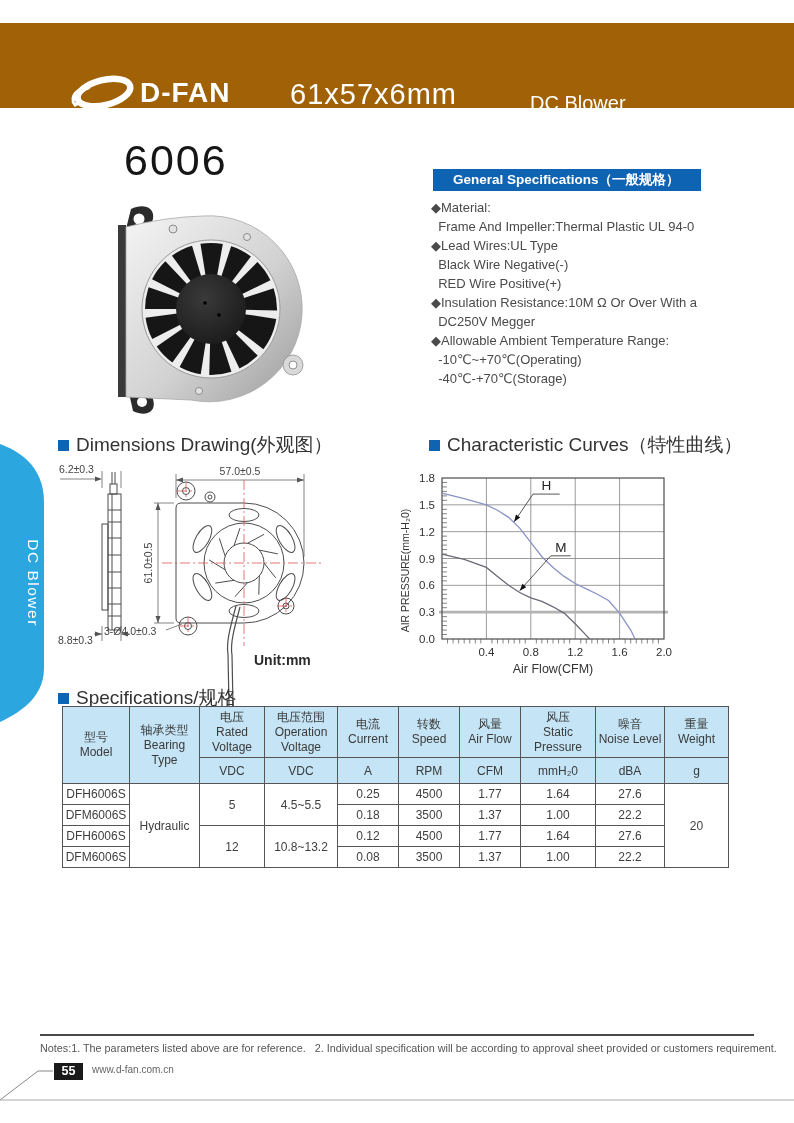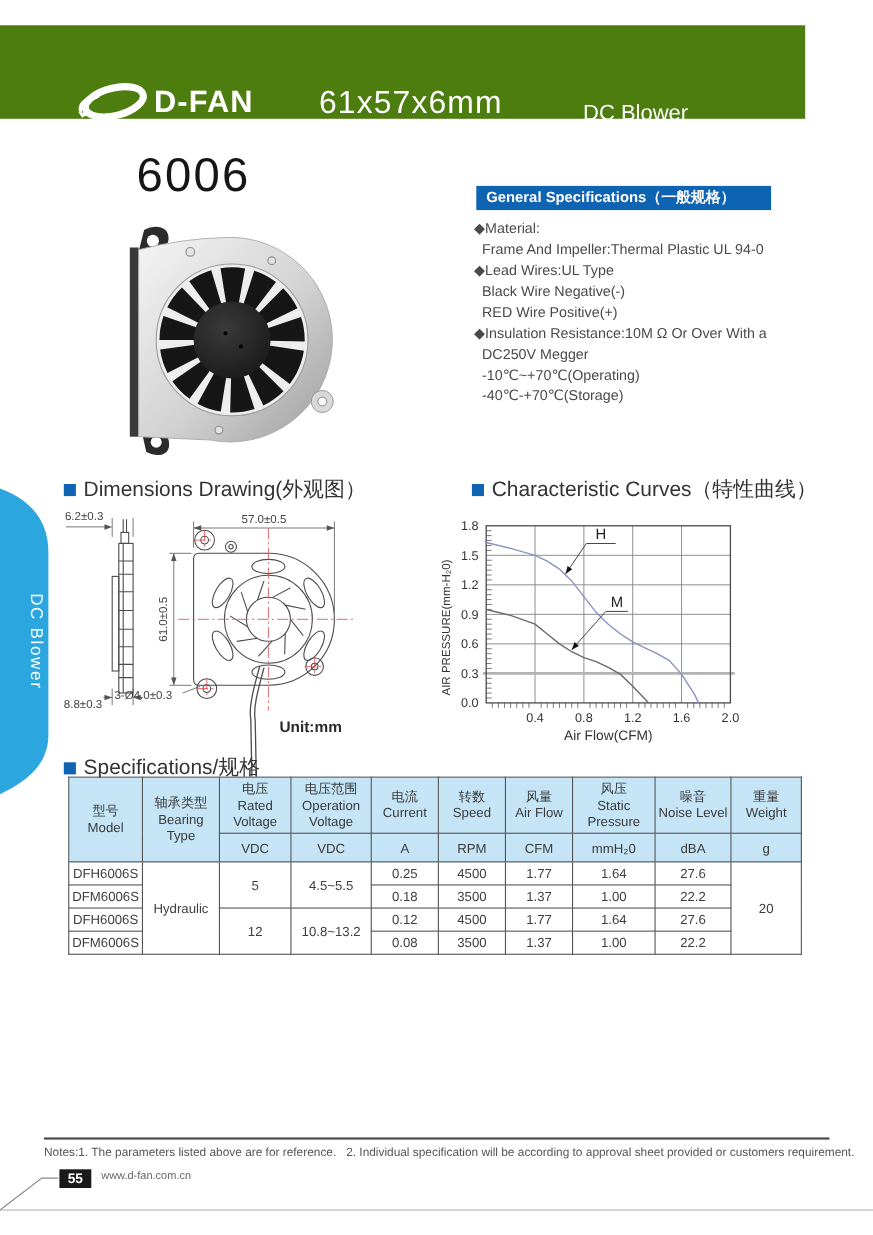--- a/index.html
+++ b/index.html
@@ -1,31 +1,31 @@
 <!DOCTYPE html>
 <html><head>
 <meta charset="utf-8">
 <style>
   html,body{margin:0;padding:0;background:#e9e9e9;}
   #page{position:relative;width:794px;height:1123px;margin:0 auto;background:#ffffff;
         font-family:"Liberation Sans","DejaVu Sans",sans-serif;overflow:hidden;}
   
-  .header-bar{position:absolute;left:0;top:23px;width:732px;height:85px;background:#4d7c0f;}
+  .header-bar{position:absolute;left:0;top:23px;width:794px;height:85px;background:#a16207;}
   .logo-wrap{position:absolute;left:66px;top:50px;display:flex;align-items:center;}
   .logo-text{color:#fff;font-size:28px;font-weight:bold;letter-spacing:1px;margin-left:2px;}
   .size-text{position:absolute;left:290px;top:55px;color:#fff;font-size:29px;font-weight:400;letter-spacing:1px;}
   .type-text{position:absolute;left:530px;top:69px;color:#fff;font-size:20px;font-weight:400;}
   
   .sidebar-svg{position:absolute;left:0;top:438px;}
   
   .model-number{position:absolute;left:124px;top:136px;font-size:43px;color:#161616;letter-spacing:2px;}
   .product-photo{position:absolute;left:95px;top:193px;}
   
   .gs-bar{position:absolute;left:433px;top:169px;width:268px;height:22px;background:#0f63b3;}
-  .gs-bar span{display:block;color:#fff;font-size:13.5px;font-weight:bold;line-height:22px;padding-left:9px;}
+  .gs-bar span{display:block;color:#fff;font-size:13.5px;font-weight:bold;line-height:22px;padding-left:20px;}
   .gs-list{position:absolute;left:431px;top:198px;width:345px;}
   .gs-line{font-size:13px;line-height:19px;color:#4a4a4a;white-space:pre;}
   
   .sec-title{position:absolute;font-size:19px;color:#333;display:flex;align-items:center;}
   .sec-sq{display:inline-block;width:11px;height:11px;background:#0f63b3;margin-right:7px;}
   
   .spec-table{position:absolute;left:62px;top:706px;border-collapse:collapse;table-layout:fixed;width:666px;}
   .spec-table td{border:1px solid #555;text-align:center;vertical-align:middle;
                  font-size:12px;color:#3f3f3f;white-space:pre-line;padding:0 2px;}
   .spec-table .hd{background:#c5e5f6;color:#3a3a3a;}
@@ -113,20 +113,21 @@
     <span>General Specifications（一般规格）</span>
   </div>
   <div class="gs-list">
     <div class="gs-line">◆Material:</div>
     <div class="gs-line">  Frame And Impeller:Thermal Plastic UL 94-0</div>
     <div class="gs-line">◆Lead Wires:UL Type</div>
     <div class="gs-line">  Black Wire Negative(-)</div>
     <div class="gs-line">  RED Wire Positive(+)</div>
     <div class="gs-line">◆Insulation Resistance:10M Ω Or Over With a</div>
     <div class="gs-line">  DC250V Megger</div>
+    <div class="gs-line">◆Allowable Ambient Temperature Range:</div>
     <div class="gs-line">  -10℃~+70℃(Operating)</div>
     <div class="gs-line">  -40℃-+70℃(Storage)</div>
   </div>
 
   <div class="sec-title" style="left:58px;top:432px;">
     <span class="sec-sq"></span>
     <span>Dimensions Drawing(外观图）</span>
   </div>
   <div class="sec-title" style="left:429px;top:432px;">
     <span class="sec-sq"></span>

